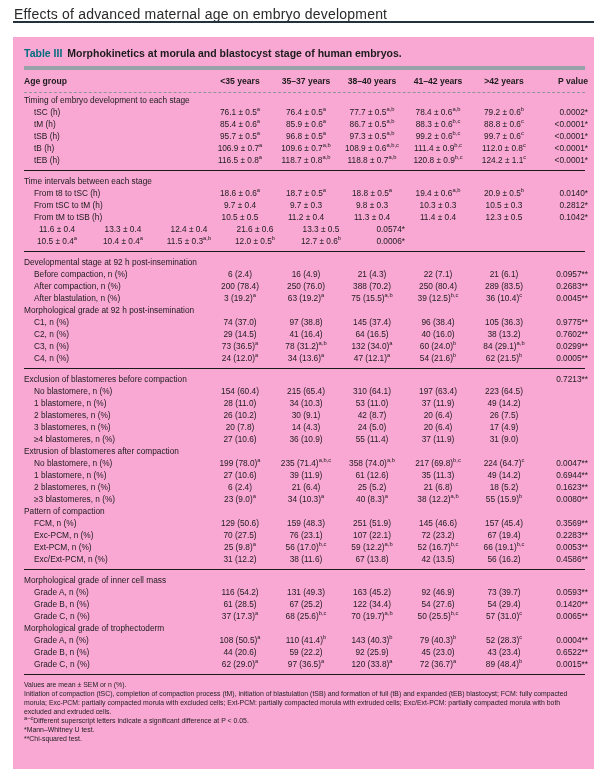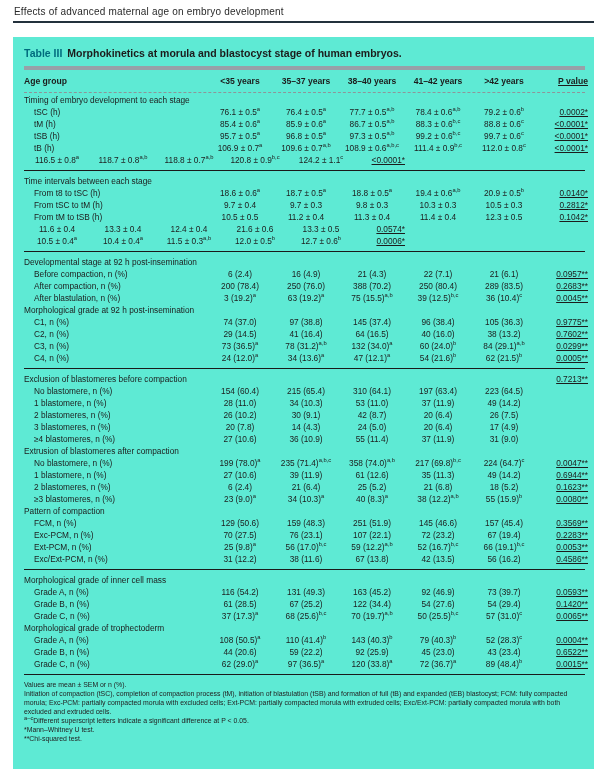--- a/index.html
+++ b/index.html
@@ -2,42 +2,42 @@
 <html><head>
 <meta charset="utf-8">
 <style>
   html,body{margin:0;padding:0;}
   body{
     width:603px;height:779px;background:#ffffff;position:relative;
     font-family:"Liberation Sans","DejaVu Sans",sans-serif;color:#1c1c1c;
     -webkit-font-smoothing:antialiased;
   }
   .runhead{
-    position:absolute;left:14px;top:6px;font-size:10px;color:#2a2a2a;letter-spacing:.2px;
+    position:absolute;left:14px;top:6px;font-size:14px;color:#2a2a2a;letter-spacing:.2px;
   }
   .toprule{
     position:absolute;left:13px;top:21px;width:581px;height:2px;background:#23313c;
   }
   .tblock{
     position:absolute;left:13px;top:37px;width:581px;height:732px;
-    background:#5eead4;box-sizing:border-box;padding:10px 9px 6px 11px;
+    background:#f9a8d4;box-sizing:border-box;padding:10px 9px 6px 11px;
   }
   .ttitle{font-size:10.5px;font-weight:bold;line-height:13px;}
   .ttitle .tlabel{color:#006b7d;margin-right:5px;}
   .tbar{height:4px;background:#97a1a8;margin-top:6px;}
   .theadrow{
     display:flex;align-items:flex-end;font-weight:bold;font-size:8.6px;
     padding:6px 0 6px 0;border-bottom:1px dashed #8d9599;
   }
   .row{display:flex;align-items:flex-end;height:12px;font-size:8.3px;line-height:11px;}
   .subhead .label{padding-left:0;}
   .label{flex:0 0 183px;box-sizing:border-box;text-align:left;white-space:nowrap;overflow:hidden;}
   .row:not(.subhead):not(.norow) .label{padding-left:10px;}
   .cell{flex:0 0 66px;text-align:center;white-space:nowrap;}
-  .pcol{flex:0 0 51px;text-align:right;white-space:nowrap;text-decoration:underline;}
+  .pcol{flex:0 0 51px;text-align:right;white-space:nowrap;}
   .theadrow .label{flex:0 0 183px;}
   .theadrow .cell{font-size:8.6px;}
   sup{font-size:5.8px;line-height:0;vertical-align:super;}
   .sline{border-top:1.4px solid #1a1a1a;margin:4px 0 4px 0;height:0;}
   .fnblock{margin-top:5px;font-size:6.9px;line-height:9px;color:#222;}
   .fn{margin:0;}
   .fn.first{margin-top:2px;}
   .body-rows{margin-top:1px;}
 </style>
 </head>
@@ -102,20 +102,21 @@
       <div class="row">
         <span class="label">tB (h)</span>
         <span class="cell">106.9 ± 0.7<sup>a</sup></span>
         <span class="cell">109.6 ± 0.7<sup>a,b</sup></span>
         <span class="cell">108.9 ± 0.6<sup>a,b,c</sup></span>
         <span class="cell">111.4 ± 0.9<sup>b,c</sup></span>
         <span class="cell">112.0 ± 0.8<sup>c</sup></span>
         <span class="pcol">&lt;0.0001*</span>
       </div>
       <div class="row">
+        <span class="label">tEB (h)</span>
         <span class="cell">116.5 ± 0.8<sup>a</sup></span>
         <span class="cell">118.7 ± 0.8<sup>a,b</sup></span>
         <span class="cell">118.8 ± 0.7<sup>a,b</sup></span>
         <span class="cell">120.8 ± 0.9<sup>b,c</sup></span>
         <span class="cell">124.2 ± 1.1<sup>c</sup></span>
         <span class="pcol">&lt;0.0001*</span>
       </div>
       <div class="sline"></div>
       <div class="row subhead">
         <span class="label">Time intervals between each stage</span>

